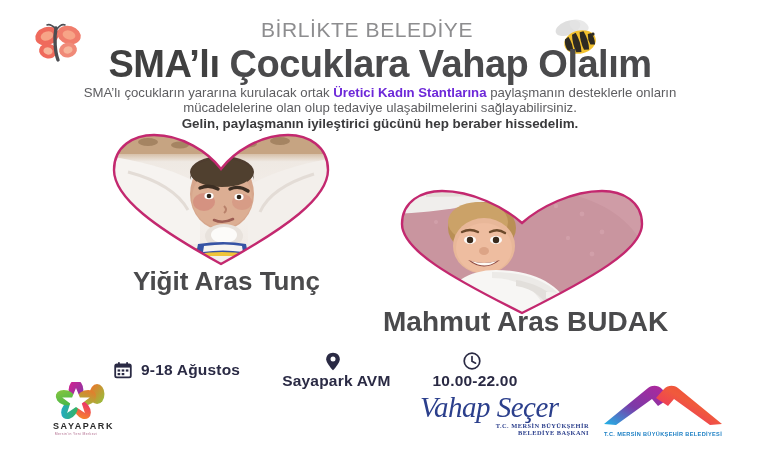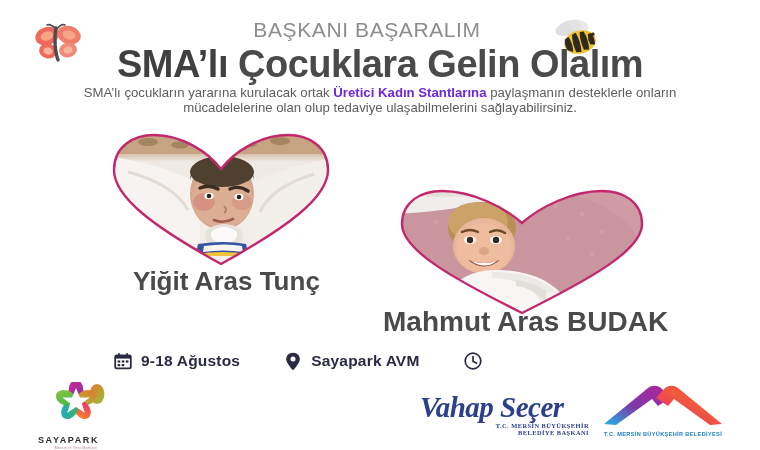--- a/index.html
+++ b/index.html
@@ -47,37 +47,37 @@
   .name.two{left:383px;top:306px;font-size:28px;}
 
   
   .info{
     position:absolute;left:112px;top:350px;
     display:flex;align-items:center;gap:12px;
     color:#2a2a44;font-weight:bold;font-size:15.5px;
   }
   .info .item{display:flex;align-items:center;}
   .info .item .ico{width:22px;height:22px;display:inline-flex;align-items:center;justify-content:center;margin-right:7px;}
-  .info .item + .item{margin-left:30px;}
+  .info .item + .item{margin-left:30px;flex-direction:column;}
   .info .txt{letter-spacing:.2px;}
 
   
   .sayapark{position:absolute;left:38px;top:382px;width:76px;height:54px;}
   .sayapark .mark{position:relative;width:58px;height:38px;margin:0 auto;}
   .sayapark .word{
-    text-align:left;font-size:9px;font-weight:bold;letter-spacing:1.6px;
-    color:#2b2b2b;margin-top:15px;
+    text-align:right;font-size:9px;font-weight:bold;letter-spacing:1.6px;
+    color:#2b2b2b;margin-top:1px;
   }
   .sayapark .sub{
     text-align:center;font-size:3.4px;letter-spacing:.4px;color:#b06a8c;margin-top:1px;
   }
 
   .vahap{position:absolute;left:420px;top:392px;width:175px;height:44px;}
   .vahap .sig{
-    font-family:"Liberation Serif",serif;font-style:italic;font-weight:bold;
+    font-family:"Liberation Serif",serif;font-style:italic;font-weight:normal;
     font-size:29px;color:#2b3f8c;letter-spacing:-.5px;line-height:30px;
   }
   .vahap .t1,.vahap .t2{
     font-family:"Liberation Serif",serif;font-size:6.4px;font-weight:bold;
     color:#2b3f8c;letter-spacing:.45px;text-align:right;line-height:7.4px;
     padding-right:6px;
   }
 
   .mersin{position:absolute;left:600px;top:384px;width:126px;height:52px;}
   .mersin .m-sub{
@@ -116,30 +116,31 @@
         <ellipse cx="32" cy="26" rx="16" ry="11.5" fill="#f2c12e"></ellipse>
         <path d="M22 18 q3 8 1 16 l-5 -3 q-2 -6 0 -11 z" fill="#2e2a22"></path>
         <path d="M30 16 q3 10 1 20 l-5 -1 q-2 -9 0 -18 z" fill="#2e2a22"></path>
         <path d="M38 16.5 q3 10 1 19 l-5 -1 q-2 -9 0 -18 z" fill="#2e2a22"></path>
         <path d="M45 20 q2.5 6 1 12 l-4.5 -1 q-1.6 -5.5 0 -11 z" fill="#2e2a22"></path>
         <circle cx="46.5" cy="21.5" r="1.6" fill="#2e2a22"></circle>
       </g>
     </svg>
   </div>
 
-  <div class="kicker">BAŞKANI BAŞARALIM</div>
+  <div class="kicker">BİRLİKTE BELEDİYE</div>
 
   <div class="headline">
     <span class="pink">SMA’lı</span>
-    <span>Çocuklara Gelin Olalım</span>
+    <span>Çocuklara Vahap Olalım</span>
   </div>
 
   <div class="body-copy">
     <span>SMA’lı çocukların yararına kurulacak ortak </span><b>Üretici Kadın Stantlarına</b><span> paylaşmanın</span>
     <span>desteklerle onların mücadelelerine olan olup tedaviye ulaşabilmelerini sağlayabilirsiniz.</span>
+    <span class="line3">Gelin, paylaşmanın iyileştirici gücünü hep beraber hissedelim.</span>
   </div>
 
   <div class="heart-wrap one">
     <svg viewBox="0 0 226 135" preserveAspectRatio="none">
       <defs>
         <clipPath id="h1">
           <path d="M113 132 C 48 96 6 66 6 38 C 6 14 26 3 46 3 C 74 3 100 20 113 37 C 126 20 152 3 180 3 C 200 3 220 14 220 38 C 220 66 178 96 113 132 Z"></path>
         </clipPath>
         <linearGradient id="p1bg" x1="0" y1="0" x2="0" y2="1">
           <stop offset="0%" stop-color="#c9a989"></stop>
@@ -299,20 +300,21 @@
       <span class="txt">Sayapark AVM</span>
     </div>
 
     <div class="item">
       <span class="ico">
         <svg width="18" height="18" viewBox="0 0 18 18">
           <circle cx="9" cy="9" r="7.8" fill="none" stroke="#2a2a44" stroke-width="1.7"></circle>
           <path d="M9 4.6 L9 9.3 L12.6 11.2" fill="none" stroke="#2a2a44" stroke-width="1.7" stroke-linecap="round"></path>
         </svg>
       </span>
+      <span class="txt">10.00-22.00</span>
     </div>
   </div>
 
   <div class="sayapark">
     <div class="mark">
       <svg width="58" height="38" viewBox="0 0 58 38">
         <defs>
           <linearGradient id="pt1" x1="0" y1="0" x2="1" y2="1">
               <stop offset="0%" stop-color="#d9218f"></stop>
               <stop offset="100%" stop-color="#7b3aa8"></stop>

